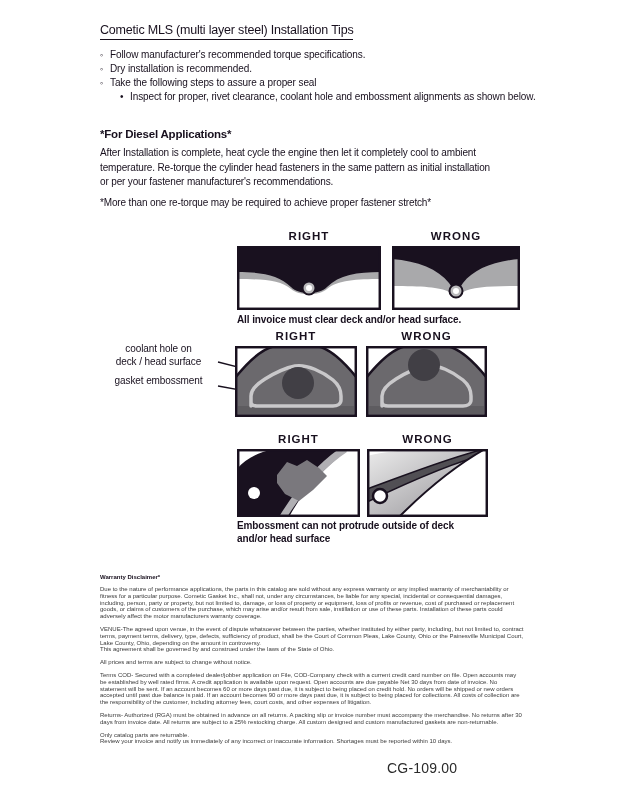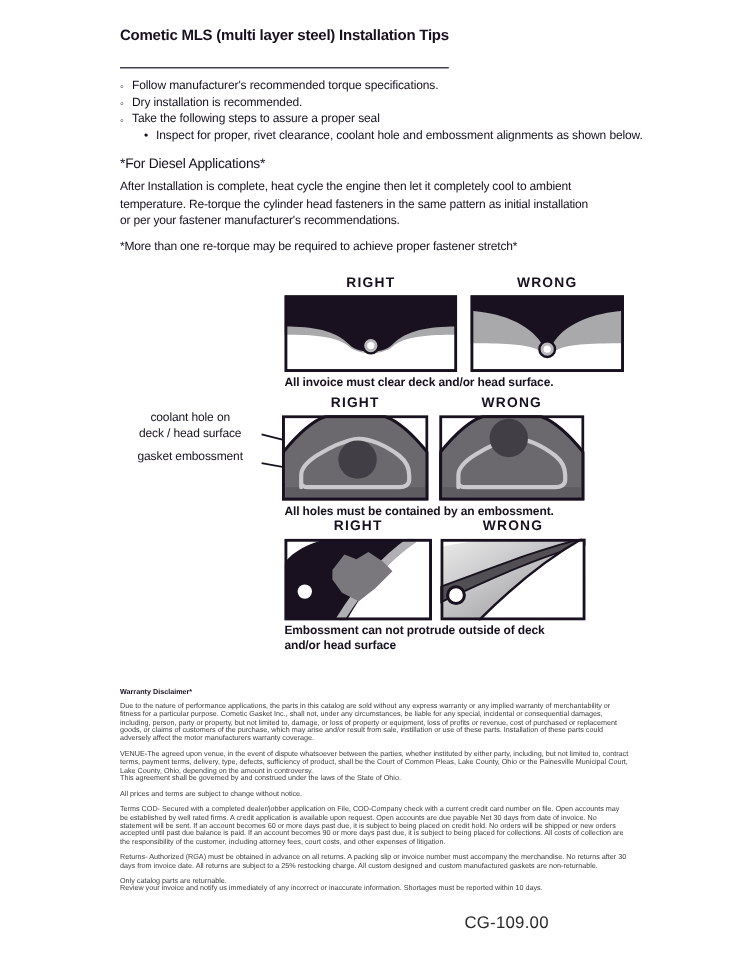--- a/index.html
+++ b/index.html
@@ -1,28 +1,28 @@
 <!DOCTYPE html>
 <html><head>
 <meta charset="utf-8">
 <style>
   html,body{margin:0;padding:0;background:#ffffff;}
   body{font-family:"Liberation Sans", sans-serif; color:#18101e;}
   #page{position:relative;width:618px;height:800px;background:#fff;overflow:hidden;}
 
   
   .content{position:absolute;left:100px;top:20px;width:448px;}
-  .doc-title{display:inline-block;font-size:12.5px;font-weight:bold;letter-spacing:-0.2px;
-    border-bottom:1.6px solid #18101e;padding-bottom:20px;margin-bottom:5px;}
+  .doc-title{display:inline-block;font-size:12.5px;font-weight:normal;letter-spacing:-0.2px;
+    border-bottom:1.6px solid #18101e;padding-bottom:2px;margin-bottom:5px;}
   .bullets{margin-top:3px;}
   .b-line{position:relative;font-size:10px;line-height:14px;padding-left:10px;letter-spacing:-0.1px;}
   .b-line::before{content:"\25E6";position:absolute;left:0;top:0;font-size:9px;}
   .sb-line{position:relative;font-size:10px;line-height:14px;padding-left:10px;margin-left:20px;letter-spacing:-0.1px;}
   .sb-line::before{content:"\2022";position:absolute;left:0;top:0;font-size:10px;}
-  .diesel-head{font-size:11.5px;font-weight:normal;margin-top:10px;letter-spacing:-0.2px;}
+  .diesel-head{font-size:11.5px;font-weight:bold;margin-top:24px;letter-spacing:-0.2px;}
   .para{font-size:10px;line-height:14.5px;margin-top:6px;white-space:pre-line;letter-spacing:-0.15px;}
 
   
   .rw-label{position:absolute;font-size:11.5px;font-weight:bold;letter-spacing:1px;text-align:center;}
   .panel{position:absolute;}
   .panel svg{display:block;}
   .caption{position:absolute;font-size:10px;font-weight:bold;letter-spacing:-0.1px;white-space:pre-line;line-height:13px;}
   .side-label{position:absolute;font-size:10px;line-height:13px;text-align:center;white-space:pre-line;letter-spacing:-0.1px;}
   .leader{position:absolute;}
 
@@ -105,21 +105,20 @@
   <div class="panel" style="left:366px;top:346px;">
     <svg width="121" height="71" viewBox="0 0 121 71">
       <rect x="0" y="0" width="121" height="71" fill="#ffffff"></rect>
       <path d="M0,71 L0,32 C16,12 30,2 40,0 L81,0 C91,2 105,12 121,32 L121,71 Z" fill="#6b696d" stroke="#19111f" stroke-width="2.5"></path>
       <rect x="3" y="60" width="115" height="8" fill="#5e5c60"></rect>
       <path d="M16,60 L16,50 C16,44 22,38 30,33 C38,28 50,22 60,20 C72,18 87,26 97,34 C103,39 105,44 105,50 L105,54 C105,58 101,60 97,60 L22,60 C18,60 16,58 16,56 Z" fill="none" stroke="#c9c8ca" stroke-width="3.5" stroke-linejoin="round"></path>
       <circle cx="58" cy="19" r="16" fill="#413f45"></circle>
       <rect x="1.2" y="1.2" width="118.6" height="68.6" fill="none" stroke="#19111f" stroke-width="2.5"></rect>
     </svg>
   </div>
-  <div class="caption" style="left:237px;top:420px;">All holes must be contained by an embossment.</div>
 
   <div class="rw-label" style="left:237px;top:433px;width:123px;">RIGHT</div>
   <div class="rw-label" style="left:367px;top:433px;width:121px;">WRONG</div>
 
   <div class="panel" style="left:237px;top:449px;">
     <svg width="123" height="68" viewBox="0 0 123 68">
       <rect x="0" y="0" width="123" height="68" fill="#19111f"></rect>
       <path d="M0,0 L36,0 C20,4 8,10 0,20 Z" fill="#ffffff"></path>
       <path d="M52,68 C66,42 88,17 112,0 L123,0 L123,68 Z" fill="#ffffff"></path>
       <path d="M46,68 C62,42 84,16 108,0" fill="none" stroke="#b0afb3" stroke-width="7"></path>

